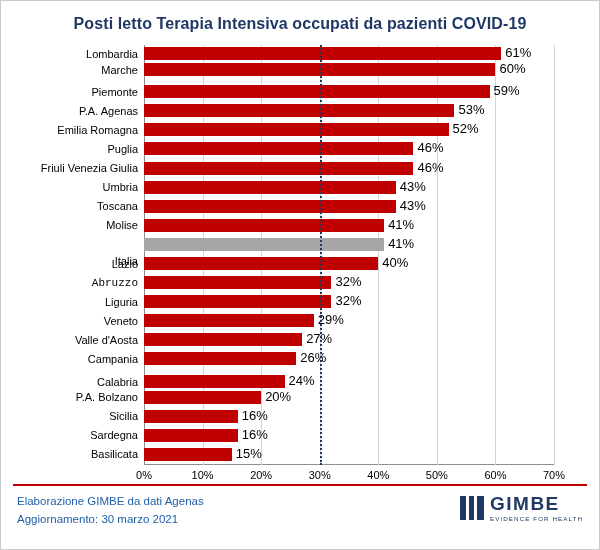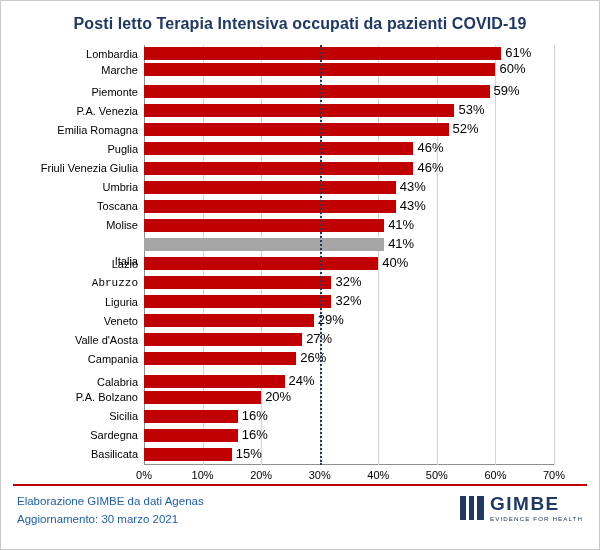--- a/index.html
+++ b/index.html
@@ -204,21 +204,21 @@
           <div class="rowlabel" style="top: 3.54545px;">Marche</div>
           <div class="bar" style="width: 351.429px;"></div>
           <div class="barvalue" style="left: 355.429px;">60%</div>
         </div>
         <div class="row" style="top: 38.1818px; width: 410px; height: 19.0909px;">
           <div class="rowlabel" style="top: 3.54545px;">Piemonte</div>
           <div class="bar" style="width: 345.571px;"></div>
           <div class="barvalue" style="left: 349.571px;">59%</div>
         </div>
         <div class="row" style="top: 57.2727px; width: 410px; height: 19.0909px;">
-          <div class="rowlabel" style="top: 3.54545px;">P.A. Venezia</div>
+          <div class="rowlabel" style="top: 3.54545px;">P.A. Agenas</div>
           <div class="bar" style="width: 310.429px;"></div>
           <div class="barvalue" style="left: 314.429px;">53%</div>
         </div>
         <div class="row" style="top: 76.3636px; width: 410px; height: 19.0909px;">
           <div class="rowlabel" style="top: 3.54545px;">Emilia Romagna</div>
           <div class="bar" style="width: 304.571px;"></div>
           <div class="barvalue" style="left: 308.571px;">52%</div>
         </div>
         <div class="row" style="top: 95.4545px; width: 410px; height: 19.0909px;">
           <div class="rowlabel" style="top: 3.54545px;">Puglia</div>

